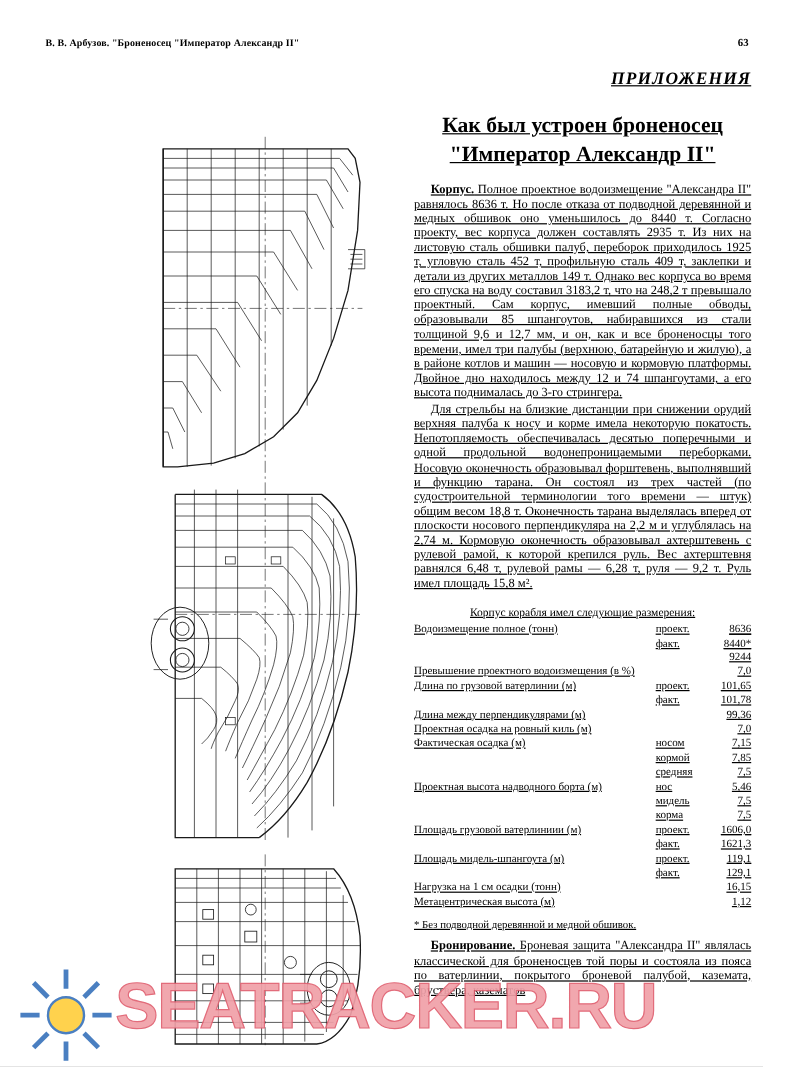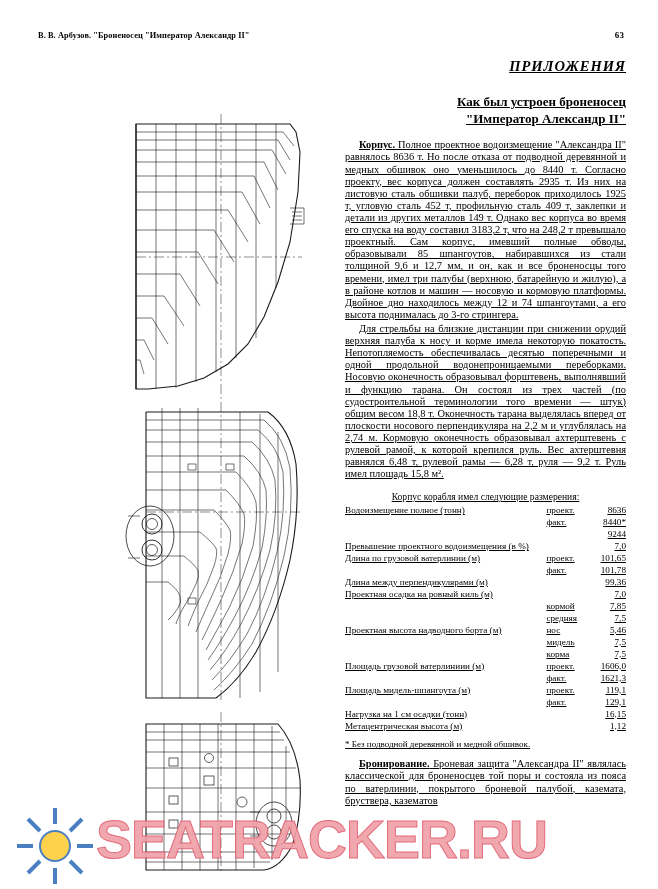--- a/index.html
+++ b/index.html
@@ -42,23 +42,23 @@
   }
   .appendix {
     text-align: right;
     font-style: italic;
     font-weight: bold;
     font-size: 14.5px;
     letter-spacing: 1px;
     margin: 0 0 18px 0;
   }
   .title {
-    text-align: right;
+    text-align: center;
     font-weight: bold;
-    font-size: 13px;
+    font-size: 18px;
     line-height: 1.32;
     margin: 0 0 12px 0;
   }
   .body-p {
     font-size: 10.4px;
     line-height: 1.165;
     text-align: justify;
     margin: 0 0 2px 0;
     text-indent: 14px;
     hyphens: auto;
@@ -305,20 +305,25 @@
           </tr>
           <tr>
             <td class="lab">Длина между перпендикулярами (м)</td>
             <td class="sub"></td>
             <td class="val">99,36</td>
           </tr>
           <tr>
             <td class="lab">Проектная осадка на ровный киль (м)</td>
             <td class="sub"></td>
             <td class="val">7,0</td>
+          </tr>
+          <tr>
+            <td class="lab">Фактическая осадка (м)</td>
+            <td class="sub">носом</td>
+            <td class="val">7,15</td>
           </tr>
           <tr>
             <td class="lab"></td>
             <td class="sub">кормой</td>
             <td class="val">7,85</td>
           </tr>
           <tr>
             <td class="lab"></td>
             <td class="sub">средняя</td>
             <td class="val">7,5</td>

